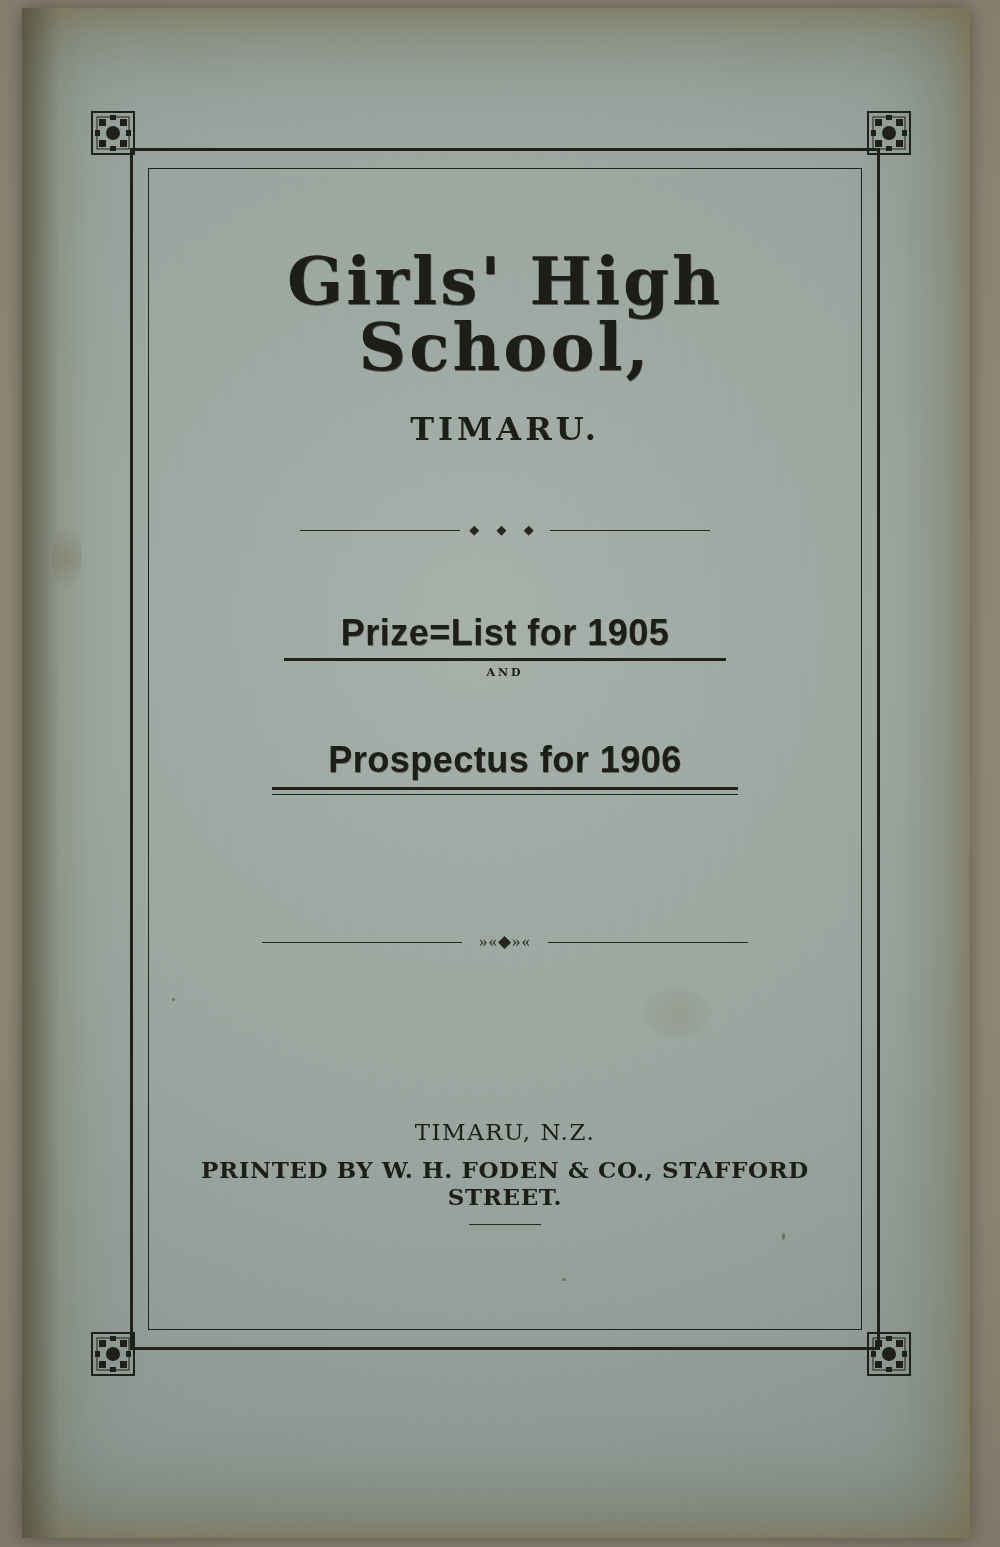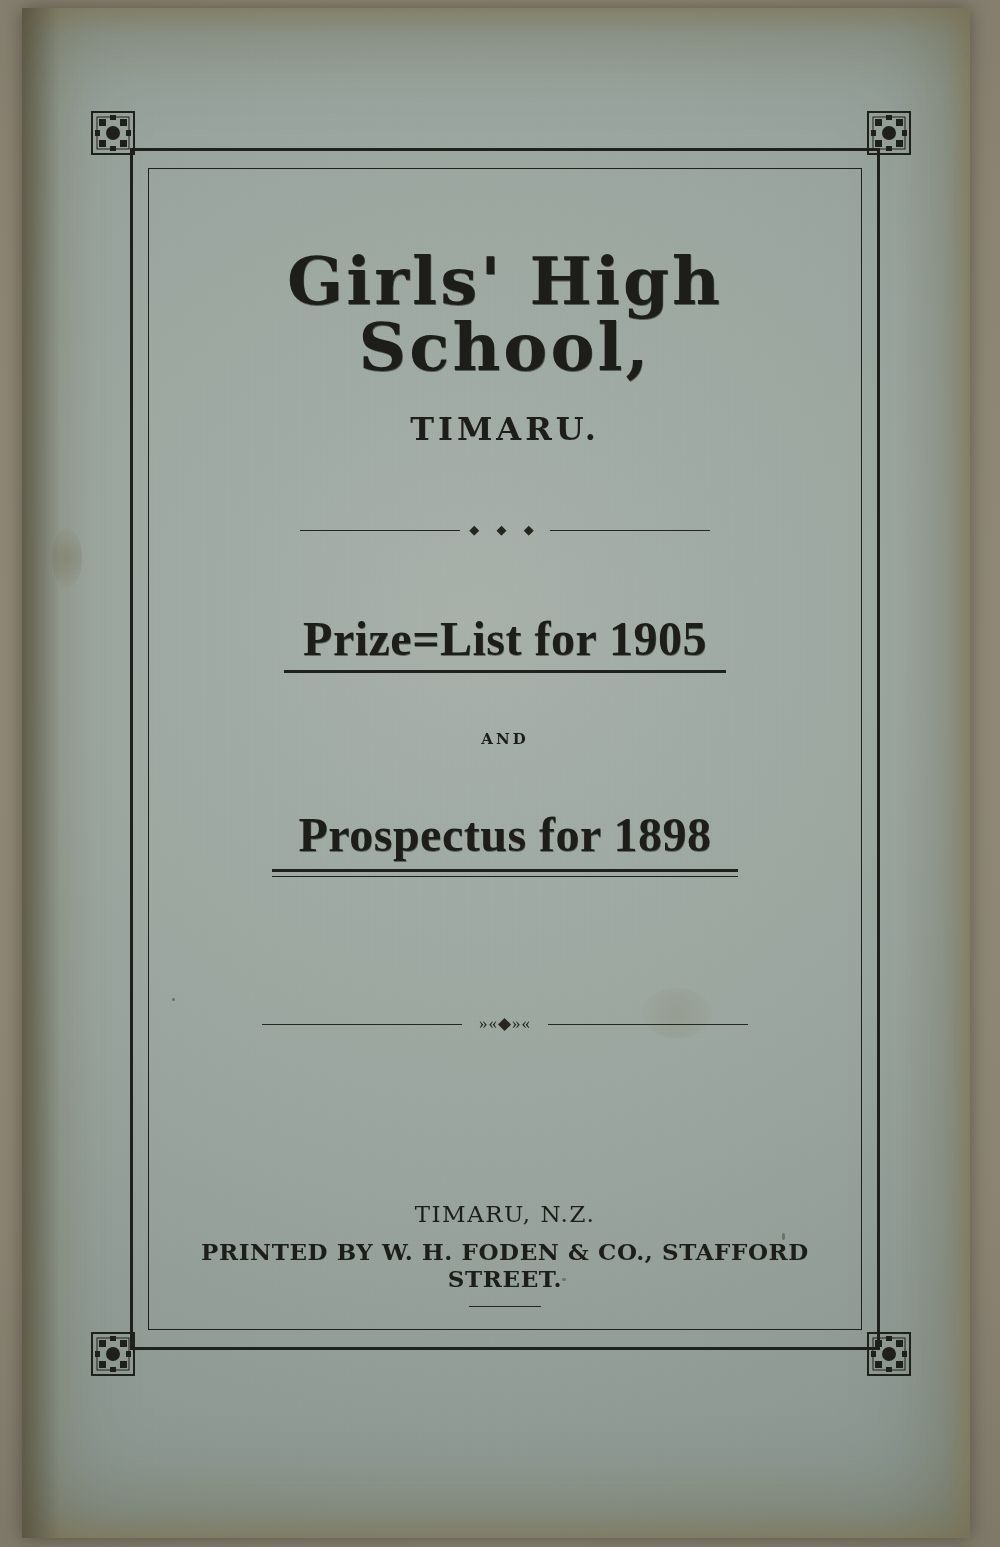--- a/index.html
+++ b/index.html
@@ -139,23 +139,23 @@
   .divider-1 .dots {
     position: absolute;
     left: 0; right: 0; top: 3px;
     font-size: 13px;
     letter-spacing: 7px;
     color: #26261f;
     line-height: 14px;
   }
 
   .headline {
-    font-family: Liberation Serif, serif;
-    font-weight: 700;
-    font-size: 48px;
+    font-family: Liberation Sans, sans-serif;
+    font-weight: 700;
+    font-size: 36px;
     letter-spacing: 0.5px;
     line-height: 1.05;
     text-shadow: 0.5px 0.5px 0 rgba(0,0,0,0.4);
   }
   .headline-1 { margin-top: 74px; }
   .headline-2 { margin-top: 62px; }
 
   .ul-wrap { position: relative; height: 14px; }
   .ul-rule {
     position: absolute;
@@ -163,23 +163,22 @@
     transform: translateX(-50%);
     background: #20201c;
   }
   .ul-1 { top: 6px; width: 442px; height: 3px; }
   .ul-2a { top: 8px; width: 466px; height: 3px; }
   .ul-2b { top: 15px; width: 466px; height: 1px; }
 
   .and-word {
     font-family: "DejaVu Serif", "Liberation Serif", serif;
     font-weight: 700;
-    font-size: 15px;
+    font-size: 11px;
     letter-spacing: 3px;
-    margin-top: 52px;
   }
 
   
   .divider-2 {
     position: relative;
     height: 22px;
     margin-top: 138px;
   }
   .divider-2 .dline {
     position: absolute;
@@ -348,21 +347,21 @@
         <div class="dots">◆ ◆ ◆</div>
       </div>
 
       <div class="headline headline-1">Prize=List for 1905</div>
       <div class="ul-wrap">
         <div class="ul-rule ul-1"></div>
       </div>
 
       <div class="and-word">AND</div>
 
-      <div class="headline headline-2">Prospectus for 1898</div>
+      <div class="headline headline-2">Prospectus for 1906</div>
       <div class="ul-wrap">
         <div class="ul-rule ul-2a"></div>
         <div class="ul-rule ul-2b"></div>
       </div>
 
       <div class="divider-2">
         <div class="dline left"></div>
         <div class="dline right"></div>
         <div class="orn">»«◆»«</div>
       </div>

